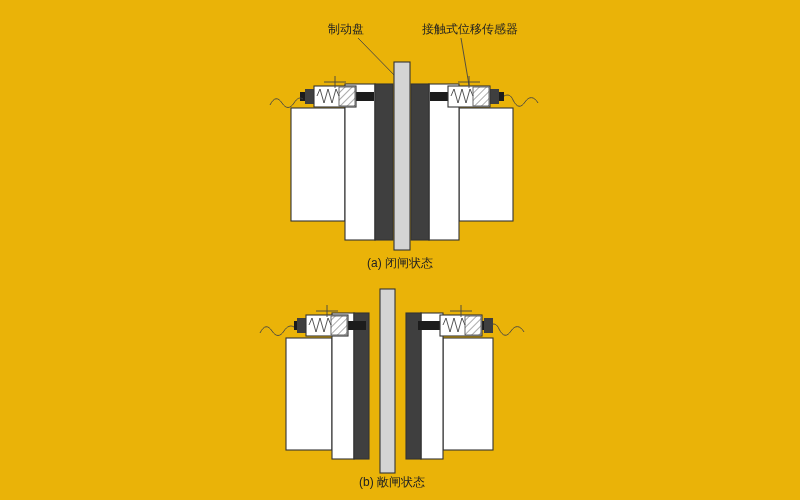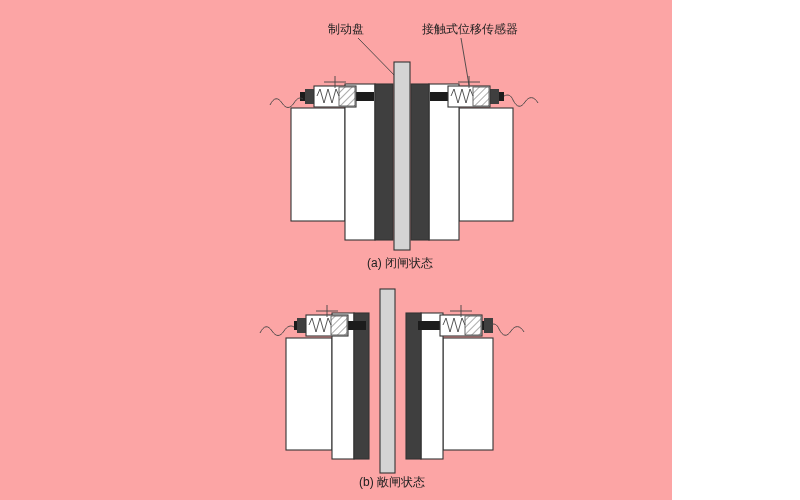--- a/index.html
+++ b/index.html
@@ -1,20 +1,20 @@
 <!DOCTYPE html>
 <html><head>
 <meta charset="utf-8">
 <style>
   html, body { margin: 0; padding: 0; background: #ffffff; }
   #canvas {
     position: relative;
-    width: 672px;
+    width: 800px;
     height: 500px;
-    background: #fca5a5;
+    background: #eab308;
     overflow: hidden;
     font-family: "Liberation Sans", sans-serif;
   }
   svg text {
     font-family: "Liberation Sans", "DejaVu Sans", sans-serif;
     fill: #222222;
   }
   .shape { stroke: #333333; stroke-width: 1.1; }
   .thin  { stroke: #444444; stroke-width: 0.9; fill: none; }
 </style>

